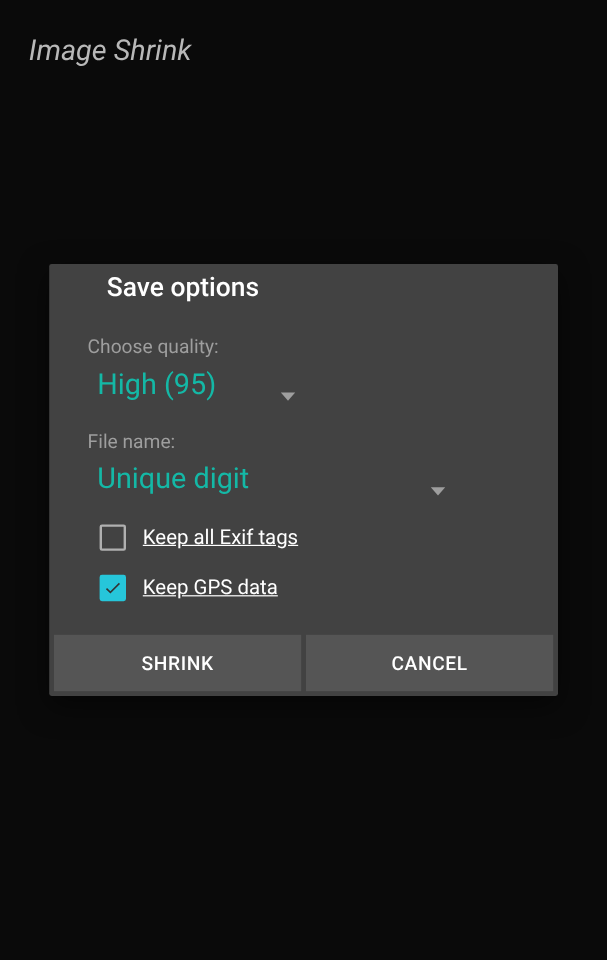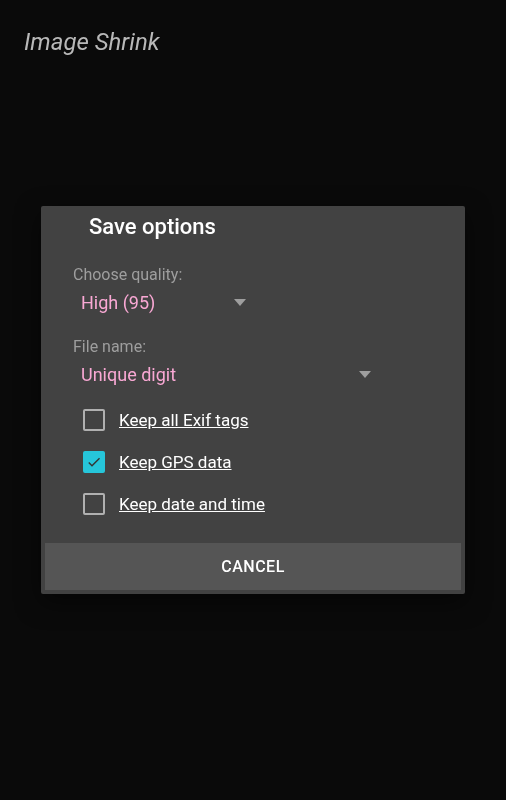--- a/index.html
+++ b/index.html
@@ -51,24 +51,24 @@
       padding: 0 32px 18px 32px;
     }
     .field-label {
       color: #9e9e9e;
       font-size: 16px;
       margin-top: 18px;
       margin-bottom: 2px;
     }
     .spinner {
       display: flex;
-      align-items: center;
+      align-items: flex-end;
       justify-content: space-between;
-      color: #f9a8d4;
-      font-size: 18px;
+      color: #14b8a6;
+      font-size: 24px;
       padding: 6px 2px 6px 8px;
       cursor: pointer;
     }
     .spinner-narrow {
       width: 175px;
     }
     .spinner-wide {
       width: 300px;
     }
     .spinner-arrow {
@@ -165,25 +165,20 @@
           <span class="checkbox-label">Keep all Exif tags</span>
         </div>
         <div class="checkbox-row">
           <div class="checkbox checked">
             <svg viewBox="0 0 24 24">
                 <path fill="#333" d="M9 16.17L4.83 12l-1.42 1.41L9 19 21 7l-1.41-1.41z"></path>
               </svg>
           </div>
           <span class="checkbox-label">Keep GPS data</span>
         </div>
-        <div class="checkbox-row">
-          <div class="checkbox">
-            
-          </div>
-          <span class="checkbox-label">Keep date and time</span>
-        </div>
       </div>
     </div>
     <div class="dialog-buttons">
+      <button class="dialog-button">SHRINK</button>
       <button class="dialog-button">CANCEL</button>
     </div>
   </div>
 </div>
 
 </body></html>

